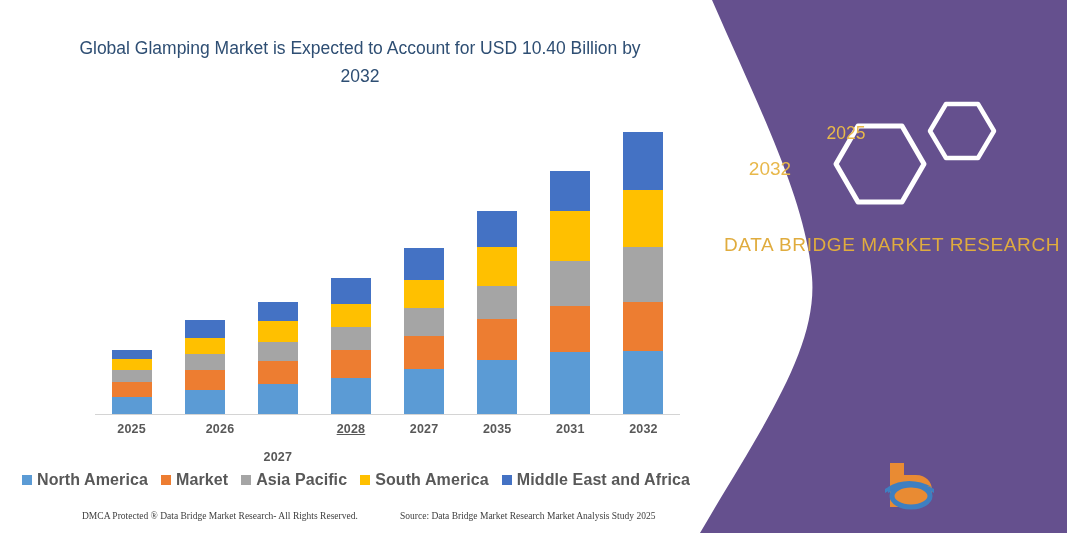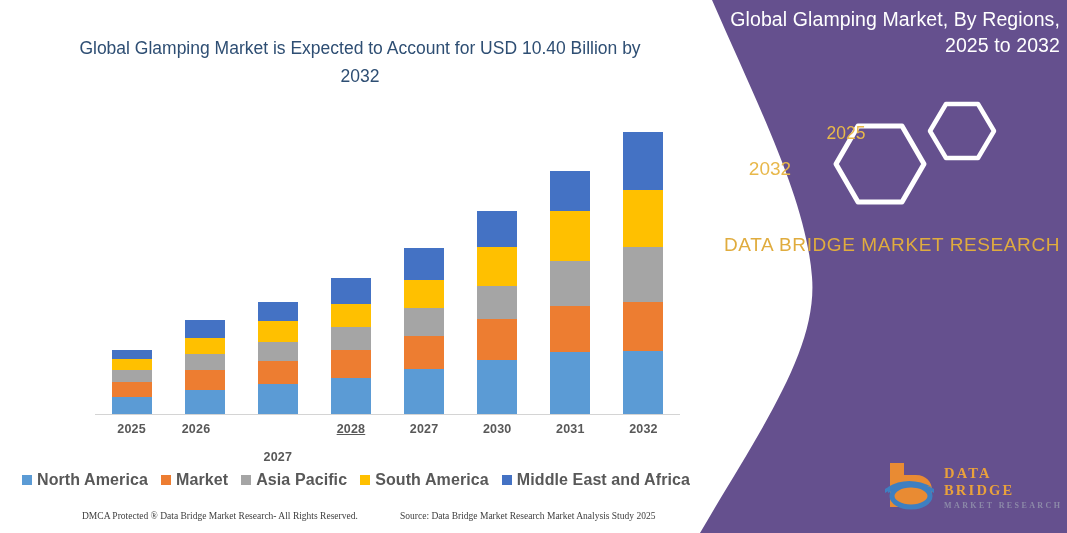--- a/index.html
+++ b/index.html
@@ -90,21 +90,20 @@
 <body>
 
 <div id="page">
 
   <svg id="panel-svg" viewBox="0 0 1067 533">
     <path id="panel-path" d="M 712 0 L 1067 0 L 1067 533 L 700 533 C 760 430 818 350 812 277 C 806 200 760 110 712 0 Z" fill="#65508E"></path>
   </svg>
 
   <div id="panel-content">
 
-    <div id="panel-title">Global Glamping Market, By Regions, 2025 to 2032</div>
 
     <div id="hex-wrap">
       <svg class="hex-svg" width="180" height="110" viewBox="0 0 180 110">
 
         <polygon points="126,4 158,4 174,31 158,58 126,58 110,31" fill="none" stroke="#ffffff" stroke-width="4.5" stroke-linejoin="round"></polygon>
 
         <polygon points="38,26 82,26 104,64 82,102 38,102 16,64" fill="none" stroke="#ffffff" stroke-width="5" stroke-linejoin="round"></polygon>
       </svg>
     </div>
     <div class="hex-label" id="hex-2032-label">2032</div>
@@ -112,24 +111,20 @@
 
     <div id="brand-name">DATA BRIDGE MARKET RESEARCH</div>
 
     <div id="logo">
       <svg id="logo-mark" viewBox="0 0 56 52">
         <path d="M8 4 L22 4 L22 16 L34 16 C44 16 50 23 50 31 C50 41 42 48 31 48 L8 48 Z" fill="#E98B33"></path>
         <path d="M6 28 C18 20 36 20 50 28 C40 25 20 26 6 34 Z" fill="#3E7FC1"></path>
         <ellipse cx="29" cy="37" rx="19" ry="11" fill="none" stroke="#3E7FC1" stroke-width="5"></ellipse>
         <path d="M3 30 C16 22 38 22 52 30 L52 34 C38 26 16 26 3 34 Z" fill="#3E7FC1"></path>
       </svg>
-      <div id="logo-text">
-        <div id="logo-text-1">DATA BRIDGE</div>
-        <div id="logo-text-2">MARKET RESEARCH</div>
-      </div>
     </div>
   </div>
 
   <div id="chart-area">
 
     <div id="chart-title">Global Glamping Market is Expected to Account for USD 10.40 Billion by 2032</div>
 
     <div id="plot">
         <div class="bar-group" style="left: 16.5625px;">
           <div class="bar">
@@ -200,25 +195,25 @@
             <div class="seg" style="background: rgb(255, 192, 0); height: 56.9655px;"></div>
             <div class="seg" style="background: rgb(165, 165, 165); height: 54.931px;"></div>
             <div class="seg" style="background: rgb(237, 125, 49); height: 48.8276px;"></div>
             <div class="seg" style="background: rgb(91, 155, 213); height: 64.0862px;"></div>
           </div>
         </div>
       </div>
     <div id="axis-line"></div>
     <div id="x-labels">
         <div class="x-label" style="left: 4.5625px;">2025</div>
-        <div class="x-label" style="left: 69px;">2026</div>
+        <div class="x-label" style="left: 93px;">2026</div>
         <div class="x-label" style="left: 150.812px; margin-top: 28px;">2027</div>
         <div class="x-label" style="left: 223.938px; text-decoration: underline;">2028</div>
         <div class="x-label" style="left: 297.062px;">2027</div>
-        <div class="x-label" style="left: 370.188px;">2030</div>
+        <div class="x-label" style="left: 370.188px;">2035</div>
         <div class="x-label" style="left: 443.312px;">2031</div>
         <div class="x-label" style="left: 516.438px;">2032</div>
       </div>
 
     <div id="legend">
         <div class="legend-item">
           <span class="legend-swatch" style="background: rgb(91, 155, 213);"></span>
           <span class="legend-text">North America</span>
         </div>
         <div class="legend-item">

